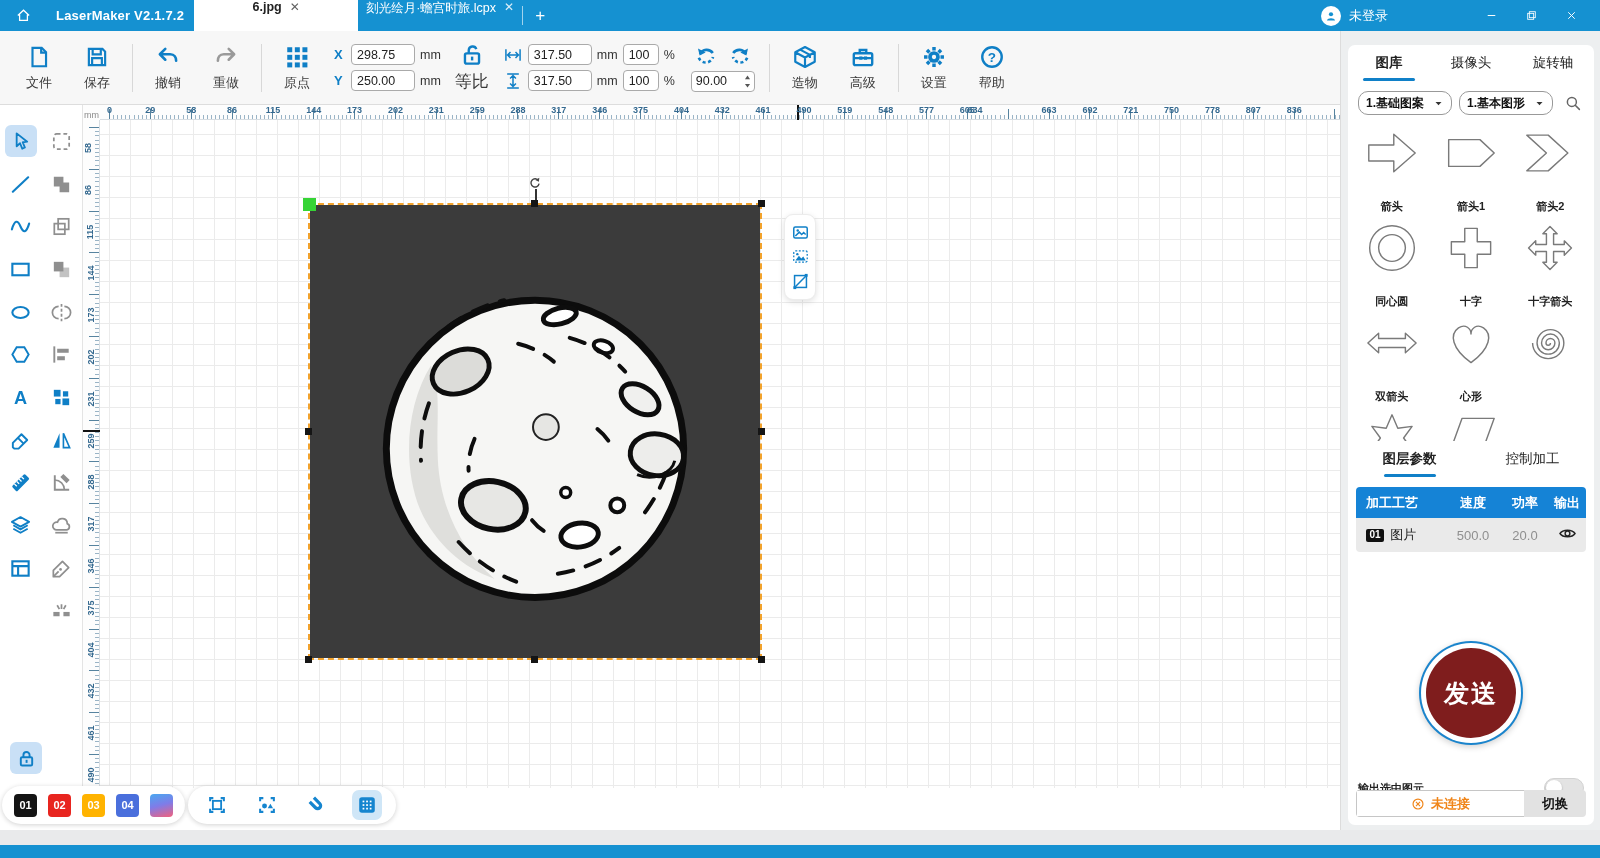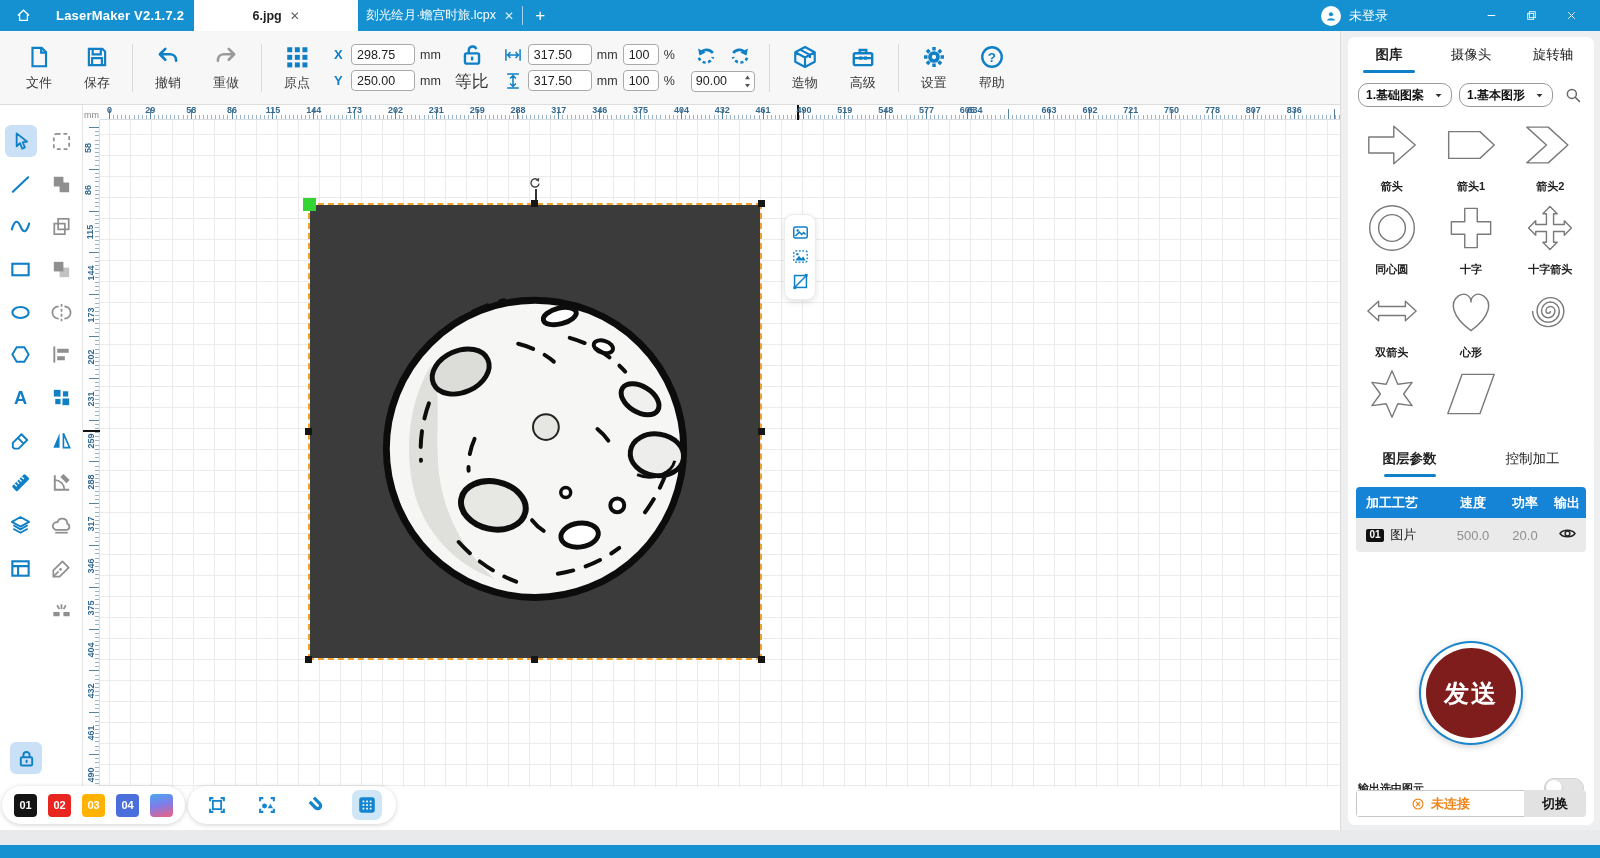--- a/index.html
+++ b/index.html
@@ -4,21 +4,21 @@
 <style>
 *{box-sizing:border-box;margin:0;padding:0}
 html,body{width:1600px;height:858px;overflow:hidden}
 body{position:relative;background:#fff;font-family:"Liberation Sans",sans-serif;-webkit-font-smoothing:antialiased}
 svg{display:block}
 
 .titlebar{position:absolute;left:0;top:0;width:1600px;height:31px;background:#1591d1;display:flex;align-items:stretch;color:#fff}
 .tb-home{width:46px;display:flex;align-items:center;justify-content:center}
 .tb-home svg{width:17px;height:17px;color:#fff}
 .tb-title{display:flex;align-items:center;font-size:13px;font-weight:bold;letter-spacing:.2px;padding:0 10px;min-width:120px}
-.tb-tab{width:164px;display:flex;align-items:center;justify-content:center;gap:8px;font-size:12.5px;position:relative}
+.tb-tab{width:164px;display:flex;justify-content:center;gap:8px;font-size:12.5px;position:relative}
 .tb-tab.active{background:#fff;color:#222;font-weight:bold}
 .tb-tab .x{font-size:12px;font-weight:normal;opacity:.85;cursor:pointer}
 .tb-tab.active .x{color:#444}
 .tb-sep{width:1px;background:rgba(255,255,255,.6);margin:6px 0}
 .tb-plus{width:34px;display:flex;align-items:center;justify-content:center;font-size:17px}
 .tb-right{margin-left:auto;display:flex;align-items:center;gap:10px;padding-right:14px}
 .tb-user{display:flex;align-items:center;gap:8px;margin-right:78px}
 .tb-avatar{width:20px;height:20px;border-radius:50%;background:#fff;display:flex;align-items:center;justify-content:center}
 .tb-avatar svg{width:14px;height:14px;color:#1591d1}
 .tb-user-label{font-size:13px}
@@ -88,37 +88,37 @@
 .rot-stem{position:absolute;left:50%;top:-16px;width:1.5px;height:13px;background:#333}
 .rot-knob{position:absolute;left:50%;top:-29px;margin-left:-7px;width:14px;height:14px;color:#444;cursor:pointer}
 .rot-knob svg{width:100%;height:100%}
 
 .float-tools{position:absolute;left:684px;top:94px;width:32px;height:86px;background:#fff;border:1px solid #ececec;border-radius:9px;box-shadow:0 2px 6px rgba(0,0,0,.12);display:flex;flex-direction:column;align-items:center;justify-content:space-around;padding:5px 0}
 .float-tools .fti{width:19px;height:19px;color:#1080c8;cursor:pointer}
 .float-tools .fti svg{width:100%;height:100%}
 
 .right-panel{position:absolute;left:1340px;top:31px;width:260px;height:799px;background:#edeff0;border-left:1px solid #dcdcdc}
 .card{position:absolute;left:7px;width:246px;background:#fff;border-radius:7px}
-.card.library{top:6px;height:412px;overflow:hidden}
+.card.library{top:14px;height:412px;overflow:hidden}
 .card.params{top:410px;height:384px;overflow:hidden}
 .rp-tabs{display:flex;height:36px;align-items:center}
 .rp-tab{flex:1;text-align:center;font-size:13.5px;color:#222;position:relative;cursor:pointer}
 .rp-tab.active{font-weight:bold}
 .rp-tab.active::after{content:"";position:absolute;left:50%;margin-left:-26px;bottom:-9px;width:52px;height:3px;background:#1080c8;border-radius:2px}
 .lib-filters{display:flex;align-items:center;gap:7px;padding:10px 8px 4px 10px}
 .dd{width:94px;height:24px;border:1px solid #999;border-radius:10px;display:flex;align-items:center;justify-content:space-between;padding:7px 7px;font-size:12px;color:#111;font-weight:bold;cursor:pointer;background:#fff}
 .dd .ch{width:11px;height:11px;color:#333}
 .dd .ch svg{width:100%;height:100%}
 .lib-search{width:18px;height:18px;color:#666;margin-left:4px;cursor:pointer}
 .lib-search svg{width:100%;height:100%}
 .shape-grid{display:grid;grid-template-columns:repeat(3,1fr);padding:4px 4px 0 4px}
 .shape-cell{display:flex;flex-direction:column;align-items:center;padding:5px 0 6px 0;cursor:pointer}
 .shape-icon{width:62px;height:50px}
 .shape-icon svg{width:100%;height:100%}
-.shape-label{font-size:11px;font-weight:bold;color:#222;margin-top:9px;height:13px}
+.shape-label{font-size:11px;font-weight:bold;color:#222;margin-top:21px;height:13px}
 
 .ptable{margin:10px 8px 0 8px;border-radius:4px;overflow:hidden}
 .ptable .phead{display:flex;align-items:center;height:31px;background:#1583d6;color:#fff;font-size:13px;font-weight:bold}
 .ptable .prow{display:flex;align-items:center;height:34px;background:#eaeaea;font-size:13px;color:#222}
 .pc1{width:88px;padding-left:10px;display:flex;align-items:center;gap:6px}
 .pc2{width:58px;text-align:center}
 .pc3{width:46px;text-align:center}
 .pc4{flex:1;text-align:center}
 .prow .pc2,.prow .pc3{color:#8f8f8f}
 .badge{background:#111;color:#fff;font-size:10px;font-weight:bold;border-radius:2px;padding:1.5px 3.5px;line-height:1}

